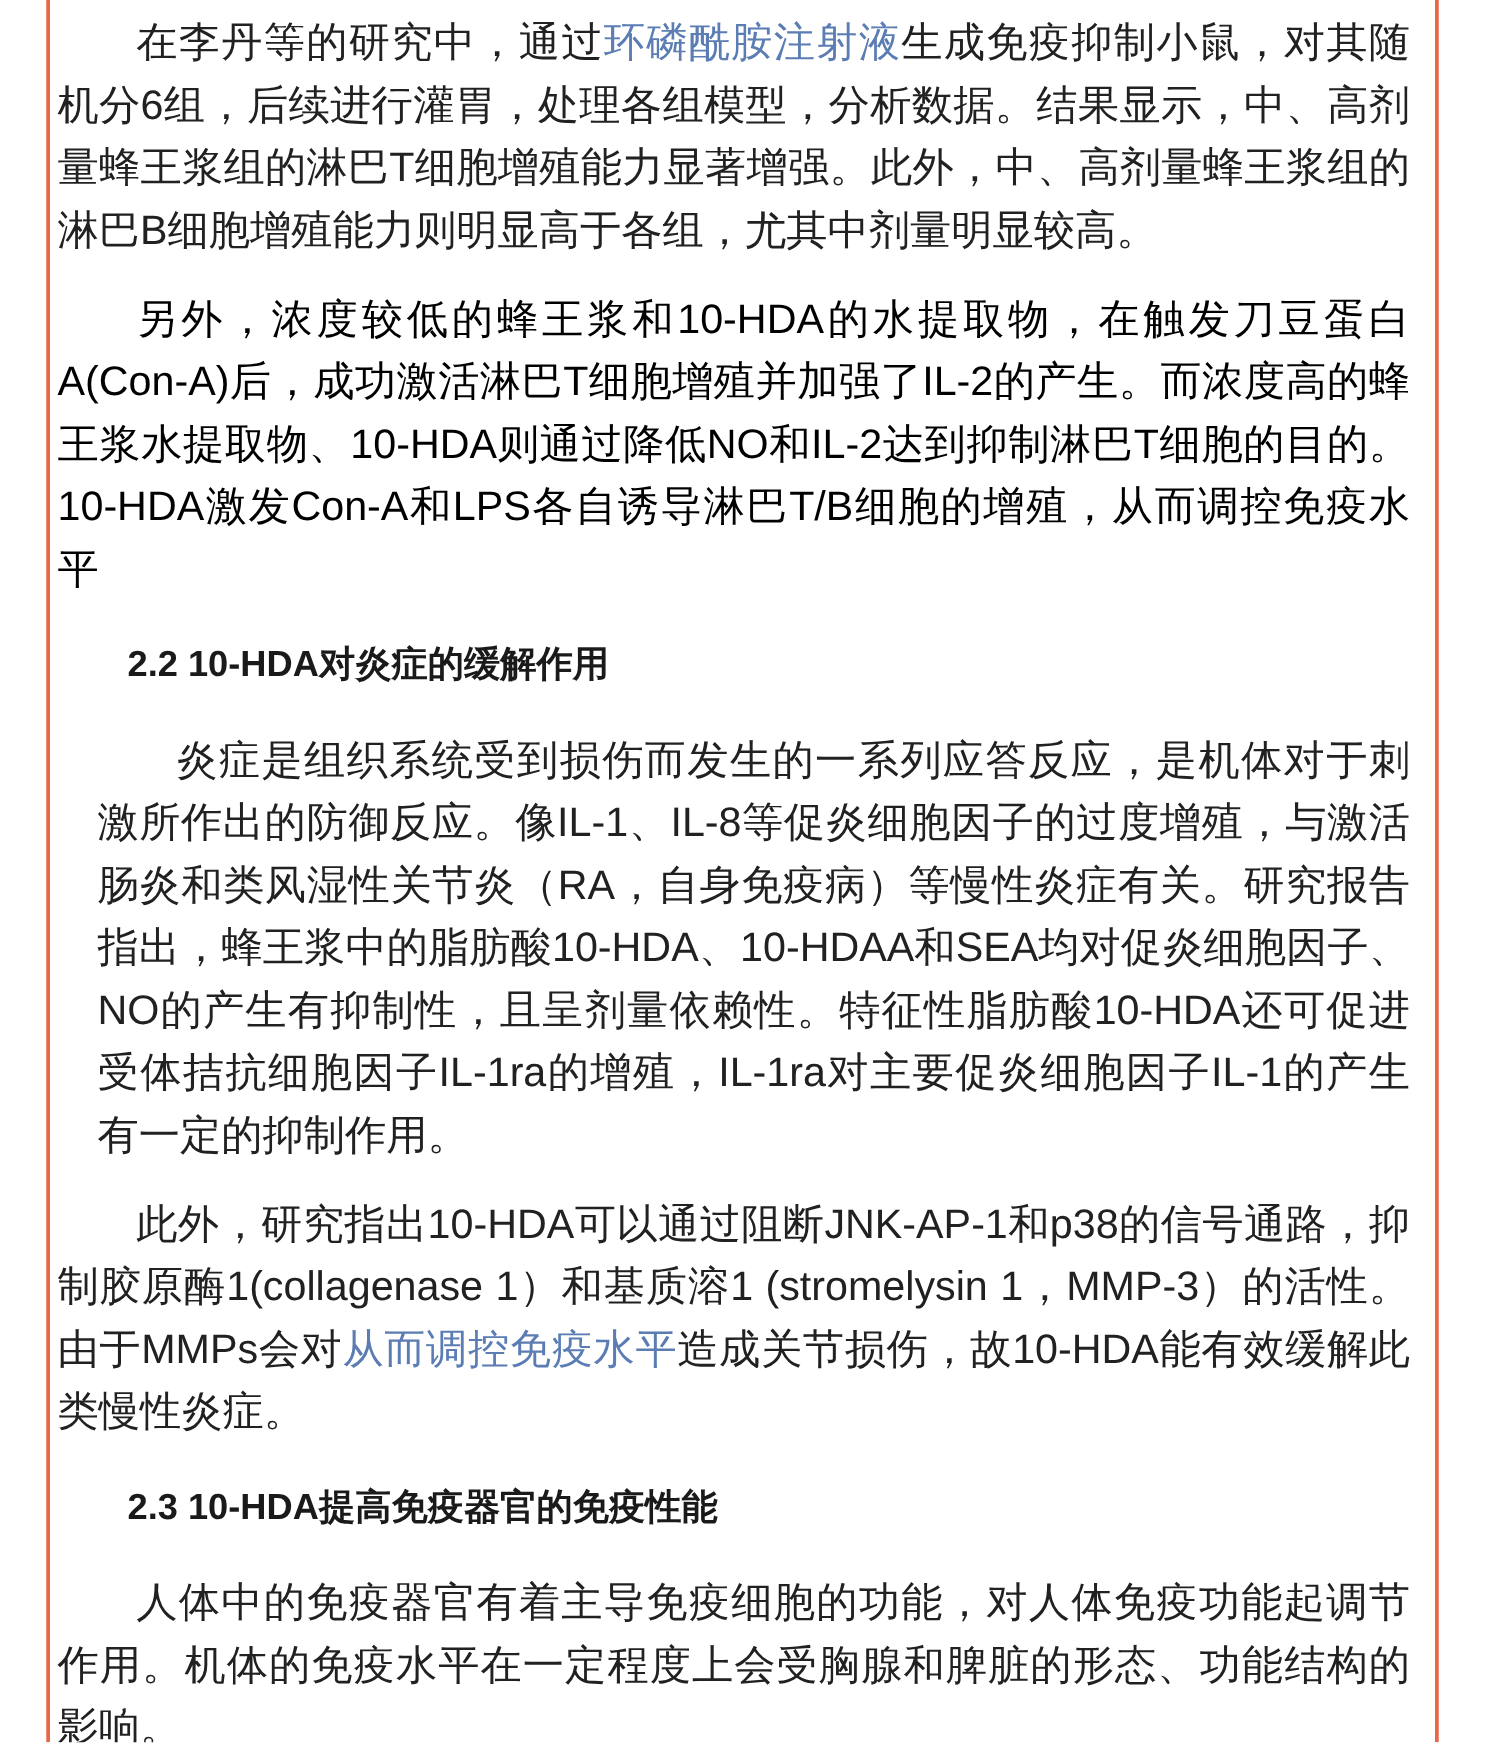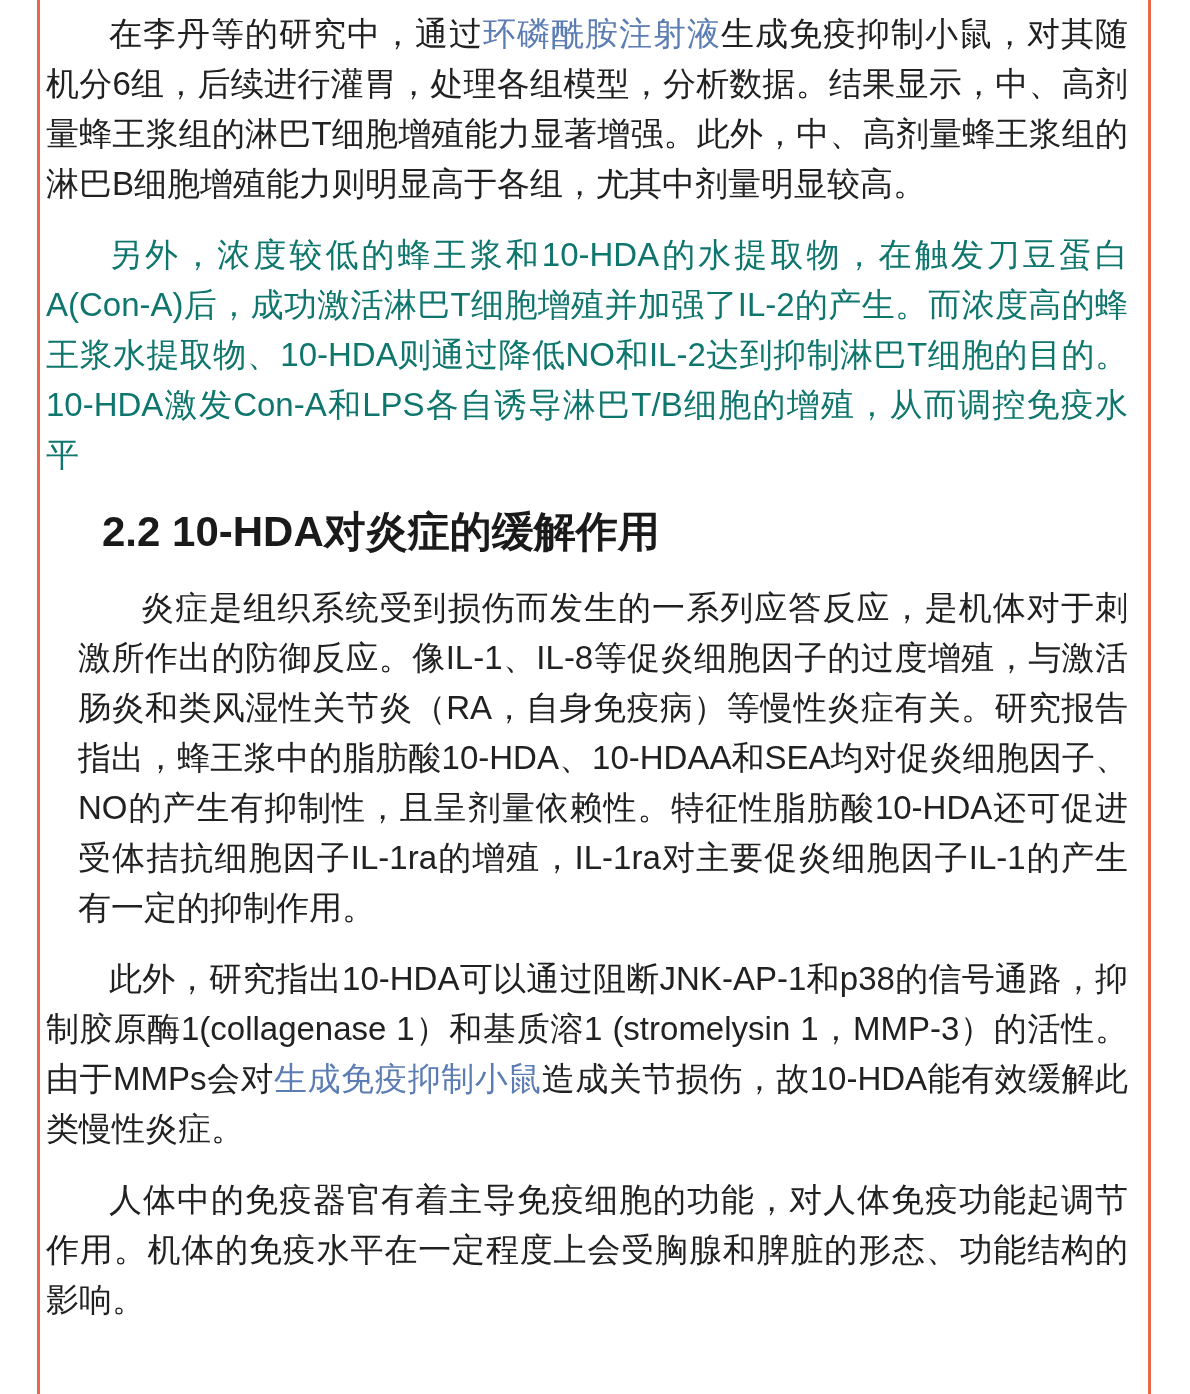--- a/index.html
+++ b/index.html
@@ -31,21 +31,21 @@
   p.body-para {
     margin: 0 0 21px 0;
     font-size: 33px;
     line-height: 50px;
     color: #212121;
     text-align: justify;
     text-indent: 63px;
   }
   h2.section-heading {
     margin: 27px 0 26px 0;
-    font-size: 42px;
+    font-size: 29px;
     line-height: 50px;
     font-weight: bold;
     color: #1a1a1a;
     text-indent: 56px;
     text-align: left;
   }
   a.doc-link {
     color: #5b7db3;
     text-decoration: none;
     cursor: pointer;
@@ -57,26 +57,27 @@
 <div class="page">
 
   <div class="rule rule-left" style="background: rgb(232, 104, 74);"></div>
 
   <div class="rule rule-right" style="background: rgb(232, 104, 74);"></div>
 
   <div class="content">
 
     <p class="body-para" style="color: rgb(33, 33, 33);"><span>在李丹等的研究中，通过</span><a class="doc-link" style="color: rgb(91, 125, 179);">环磷酰胺注射液</a><span>生成免疫抑制小鼠，对其随机分6组，后续进行灌胃，处理各组模型，分析数据。结果显示，中、高剂量蜂王浆组的淋巴T细胞增殖能力显著增强。此外，中、高剂量蜂王浆组的淋巴B细胞增殖能力则明显高于各组，尤其中剂量明显较高。</span></p>
 
-    <p class="body-para" style="color: #0f766e;"><span>另外，浓度较低的蜂王浆和10-HDA的水提取物，在触发刀豆蛋白A(Con-A)后，成功激活淋巴T细胞增殖并加强了IL-2的产生。而浓度高的蜂王浆水提取物、10-HDA则通过降低NO和IL-2达到抑制淋巴T细胞的目的。10-HDA激发Con-A和LPS各自诱导淋巴T/B细胞的增殖，从而调控免疫水平</span></p>
+    <p class="body-para" style="color: #000000;"><span>另外，浓度较低的蜂王浆和10-HDA的水提取物，在触发刀豆蛋白A(Con-A)后，成功激活淋巴T细胞增殖并加强了IL-2的产生。而浓度高的蜂王浆水提取物、10-HDA则通过降低NO和IL-2达到抑制淋巴T细胞的目的。10-HDA激发Con-A和LPS各自诱导淋巴T/B细胞的增殖，从而调控免疫水平</span></p>
 
     <h2 class="section-heading">2.2 10-HDA对炎症的缓解作用</h2>
 
     <p class="body-para" style="color: rgb(33, 33, 33); margin-left: 32px;"><span>炎症是组织系统受到损伤而发生的一系列应答反应，是机体对于刺激所作出的防御反应。像IL-1、IL-8等促炎细胞因子的过度增殖，与激活肠炎和类风湿性关节炎（RA，自身免疫病）等慢性炎症有关。研究报告指出，蜂王浆中的脂肪酸10-HDA、10-HDAA和SEA均对促炎细胞因子、NO的产生有抑制性，且呈剂量依赖性。特征性脂肪酸10-HDA还可促进受体拮抗细胞因子IL-1ra的增殖，IL-1ra对主要促炎细胞因子IL-1的产生有一定的抑制作用。</span></p>
 
-    <p class="body-para" style="color: rgb(33, 33, 33);"><span>此外，研究指出10-HDA可以通过阻断JNK-AP-1和p38的信号通路，抑制胶原酶1(collagenase 1）和基质溶1 (stromelysin 1，MMP-3）的活性。由于MMPs会对</span><a class="doc-link" style="color: rgb(91, 125, 179);">生成免疫抑制小鼠</a><span>造成关节损伤，故10-HDA能有效缓解此类慢性炎症。</span></p>
+    <p class="body-para" style="color: rgb(33, 33, 33);"><span>此外，研究指出10-HDA可以通过阻断JNK-AP-1和p38的信号通路，抑制胶原酶1(collagenase 1）和基质溶1 (stromelysin 1，MMP-3）的活性。由于MMPs会对</span><a class="doc-link" style="color: rgb(91, 125, 179);">从而调控免疫水平</a><span>造成关节损伤，故10-HDA能有效缓解此类慢性炎症。</span></p>
 
 
+    <h2 class="section-heading">2.3 10-HDA提高免疫器官的免疫性能</h2>
 
     <p class="body-para" style="color: rgb(33, 33, 33);"><span>人体中的免疫器官有着主导免疫细胞的功能，对人体免疫功能起调节作用。机体的免疫水平在一定程度上会受胸腺和脾脏的形态、功能结构的影响。</span></p>
 
   </div>
 </div>
 
 </body></html>

